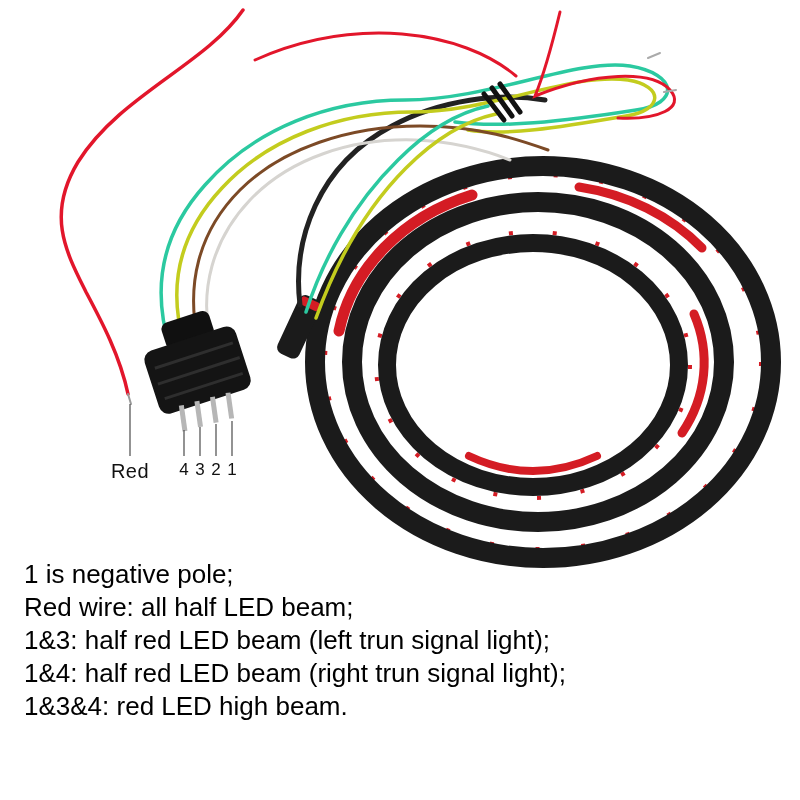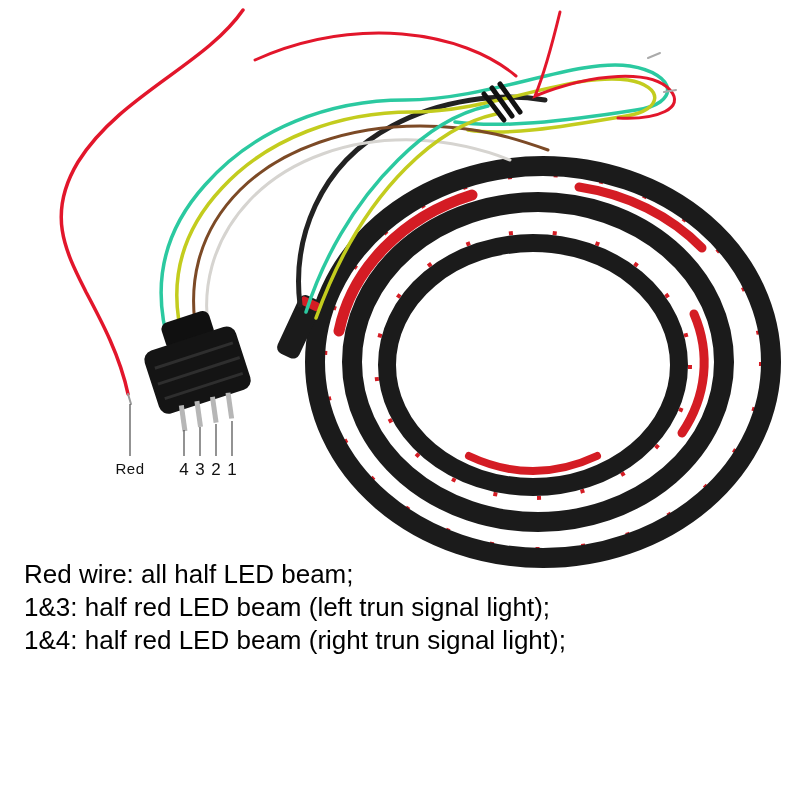--- a/index.html
+++ b/index.html
@@ -3,21 +3,21 @@
 <meta charset="utf-8">
 <style>
   html,body{margin:0;padding:0;}
   body{
     width:800px;height:800px;background:#ffffff;overflow:hidden;
     font-family:"Liberation Sans", sans-serif;position:relative;
   }
   .stage{position:absolute;left:0;top:0;width:800px;height:800px;}
   svg{position:absolute;left:0;top:0;}
   .small-label{
-    position:absolute;font-size:15px;color:#111;text-align:center;
+    position:absolute;font-size:20px;color:#111;text-align:center;
     letter-spacing:0.5px;
   }
   .pin-label{position:absolute;width:12px;font-size:17px;color:#111;text-align:center;}
   .notes{
     position:absolute;left:24px;top:558px;width:760px;
     font-size:26px;line-height:33px;color:#000;
   }
   .notes div{white-space:nowrap;}
 </style>
 </head>
@@ -106,18 +106,20 @@
   </svg>
 
   <span class="small-label" style="left:108px;top:460px;width:44px;">Red</span>
 
   <span class="pin-label" style="left:178px;top:460px;">4</span>
   <span class="pin-label" style="left:194px;top:460px;">3</span>
   <span class="pin-label" style="left:210px;top:460px;">2</span>
   <span class="pin-label" style="left:226px;top:460px;">1</span>
 
   <div class="notes">
+    <div>1 is negative pole;</div>
     <div>Red wire: all half LED beam;</div>
     <div>1&amp;3: half red LED beam (left trun signal light);</div>
     <div>1&amp;4: half red LED beam (right trun signal light);</div>
+    <div>1&amp;3&amp;4: red LED high beam.</div>
   </div>
 
 </div>
 
 </body></html>

